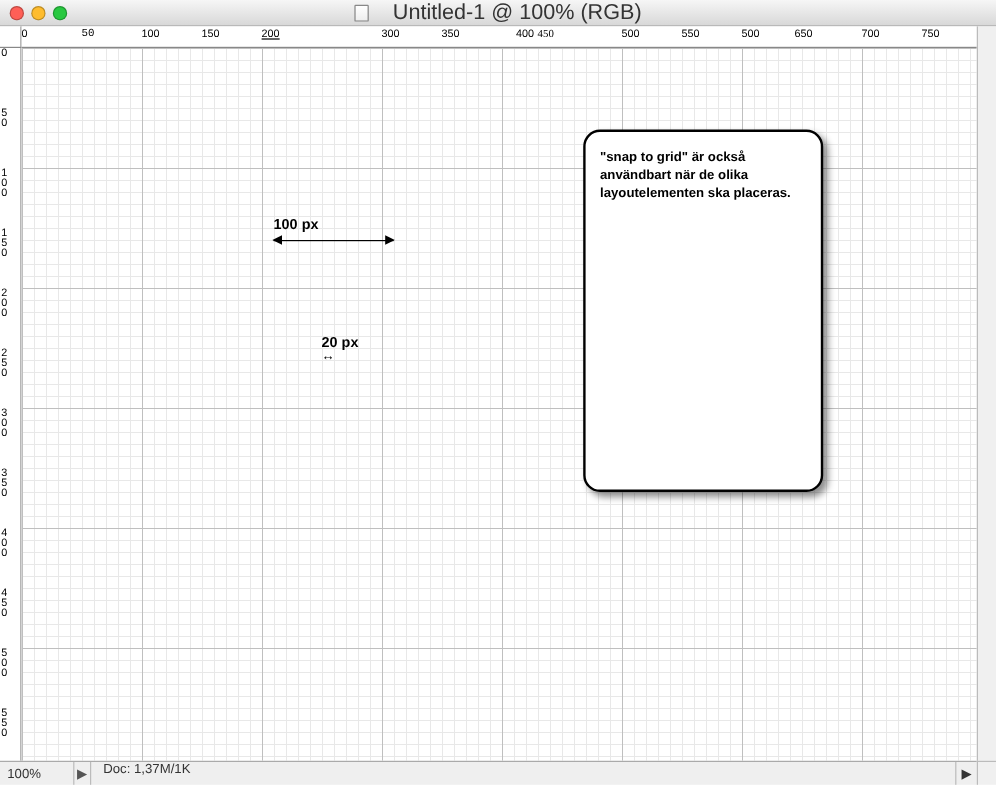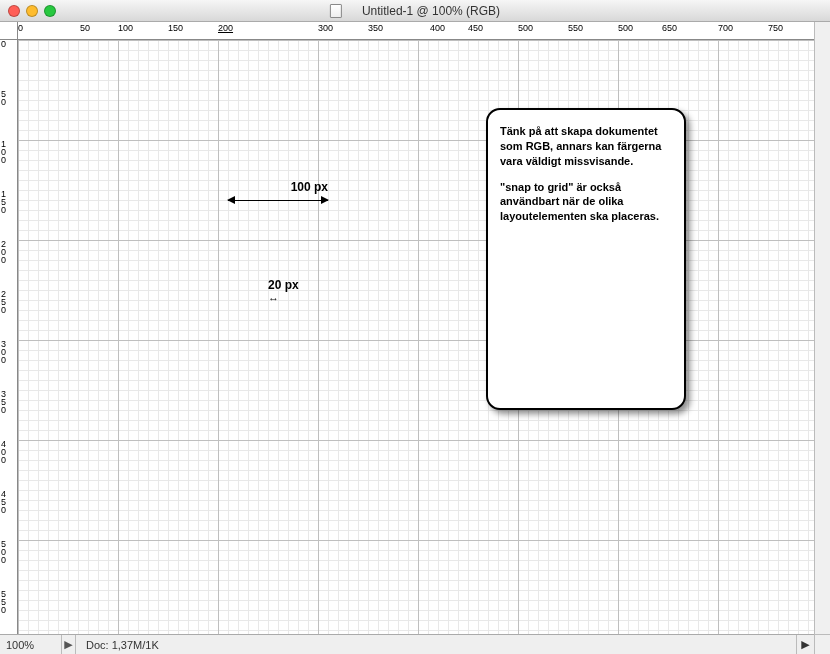--- a/index.html
+++ b/index.html
@@ -33,21 +33,21 @@
 .tl-close { background: #ff5f57; }
 .tl-min   { background: #febc2e; }
 .tl-zoom  { background: #28c840; }
 .title-center {
   position: absolute;
   left: 50%;
   transform: translateX(-50%);
   display: flex;
   align-items: center;
   gap: 20px;
-  font-size: 12px;
+  font-size: 18px;
   color: #333;
 }
 .doc-icon {
   width: 12px; height: 14px;
   background: linear-gradient(#fff,#eee);
   border: 1px solid #888;
   border-radius: 1px;
   position: relative;
 }
 .ruler-h {
@@ -119,21 +119,21 @@
 .grid-major {
   background-image:
     repeating-linear-gradient(to right, #bfbfbf 0, #bfbfbf 1px, transparent 1px, transparent 100px),
     repeating-linear-gradient(to bottom, #bfbfbf 0, #bfbfbf 1px, transparent 1px, transparent 100px);
 }
 .dim-100 {
   position: absolute;
   top: 140px;
   left: 210px;
   width: 100px;
-  text-align: right;
+  text-align: left;
 }
 .dim-100 .label {
   font-size: 12px;
   font-weight: bold;
   color: #000;
   margin-bottom: 2px;
 }
 .dim-100 .arrow {
   position: relative;
   height: 10px;
@@ -202,21 +202,21 @@
   border-top: 1px solid #bbb;
 }
 .statusbar {
   position: absolute;
   left: 0; right: 16px;
   bottom: 0;
   height: 20px;
   background: #efefef;
   border-top: 1px solid #aaa;
   display: flex;
-  align-items: center;
+  align-items: flex-start;
   font-size: 11px;
   color: #333;
 }
 .statusbar .zoom {
   width: 62px;
   padding: 0 6px;
   border-right: 1px solid #bbb;
   height: 100%;
   display: flex;
   align-items: center;
@@ -254,29 +254,29 @@
   </div>
   <div class="title-center">
     <span class="doc-icon"></span>
     <span>Untitled-1 @ 100% (RGB)</span>
   </div>
 </div>
 
 <div class="ruler-corner"></div>
 <div class="ruler-h" id="rulerH">
     <div class="tick" style="left: 0px;">0</div>
-    <div class="tick" style="left: 62px;">50</div>
+    <div class="tick" style="left: 50px; font-family: Liberation Mono, monospace;">50</div>
     <div class="tick" style="left: 100px;">100</div>
     <div class="tick" style="left: 150px;">150</div>
     <div class="tick" style="left: 200px; text-decoration: underline;">200</div>
     <div class="tick" style="left: 250px; margin-top: 48px;">250</div>
     <div class="tick" style="left: 300px;">300</div>
     <div class="tick" style="left: 350px;">350</div>
     <div class="tick" style="left: 400px; margin-left: 12px;">400</div>
-    <div class="tick" style="left: 450px;">450</div>
+    <div class="tick" style="left: 430px; font-family: Liberation Serif, serif;">450</div>
     <div class="tick" style="left: 500px;">500</div>
     <div class="tick" style="left: 550px;">550</div>
     <div class="tick" style="left: 600px;">500</div>
     <div class="tick" style="left: 644px;">650</div>
     <div class="tick" style="left: 700px;">700</div>
     <div class="tick" style="left: 750px;">750</div>
   </div>
 <div class="ruler-v" id="rulerV">
     <div class="tick" style="top: 0px;">0</div>
     <div class="tick" style="top: 50px;">5</div>
@@ -324,21 +324,20 @@
         <span class="ar"></span>
     </div>
   </div>
 
   <div class="dim-10">
     <div>20 px</div>
     <div class="small-arrow">↔</div>
   </div>
 
   <div class="note-box">
-    <p>Tänk på att skapa dokumentet som RGB, annars kan färgerna vara väldigt missvisande.</p>
     <p>"snap to grid" är också användbart när de olika layoutelementen ska placeras.</p>
   </div>
 </div>
 
 <div class="scroll-v"></div>
 
 <div class="statusbar">
   <div class="zoom">100%</div>
   <div class="arrow-btn">▶</div>
   <div class="doc-info">Doc: 1,37M/1K</div>

